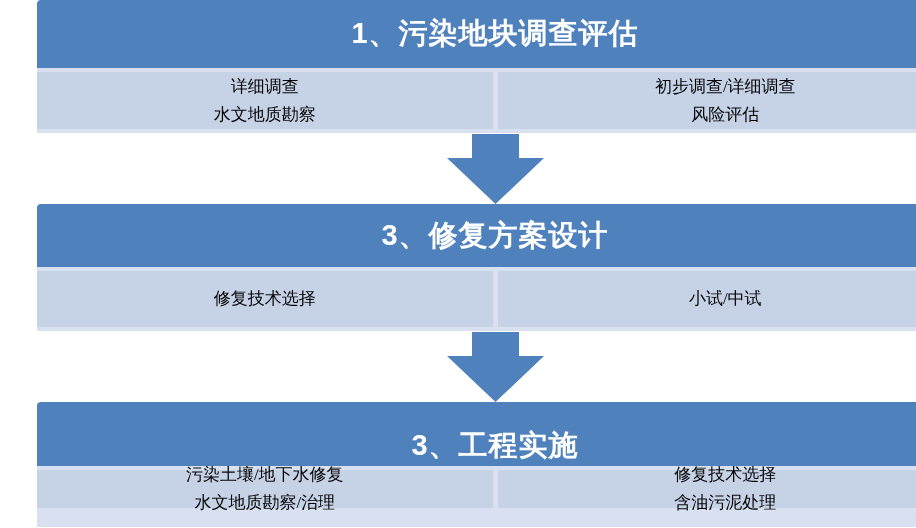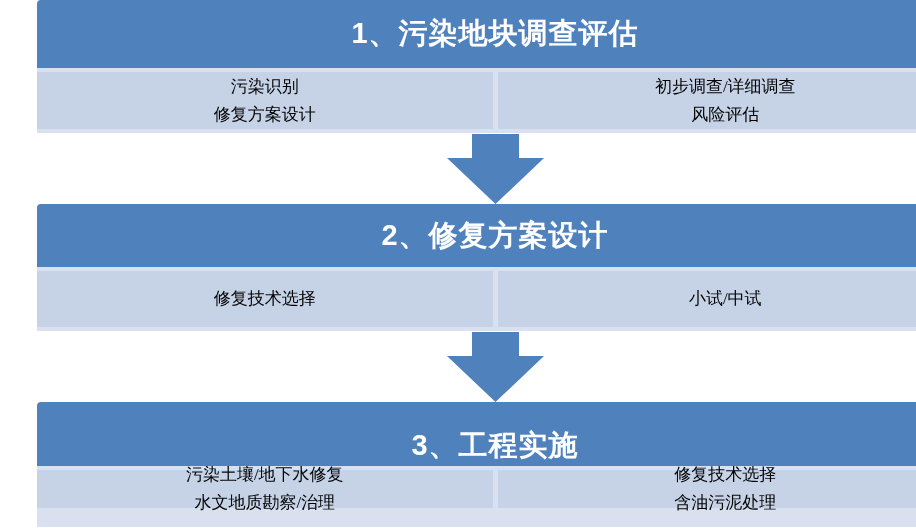--- a/index.html
+++ b/index.html
@@ -75,38 +75,38 @@
 </head>
 <body>
 
 <div id="canvas">
 
   <div class="stage-header h1">
     <span>1、污染地块调查评估</span>
   </div>
   <div class="stage-panel p1">
     <div class="panel-cell">
-      <div class="panel-item">污染识别</div>
-      <div class="panel-item">修复方案设计</div>
+      <div class="panel-item">详细调查</div>
+      <div class="panel-item">水文地质勘察</div>
     </div>
     <div class="cell-divider"></div>
     <div class="panel-cell">
       <div class="panel-item">初步调查/详细调查</div>
       <div class="panel-item">风险评估</div>
     </div>
   </div>
 
   <div class="arrow-gap g1">
     <svg width="97" height="70" viewBox="0 0 97 70">
       <polygon points="25,0 72,0 72,24 97,24 48.5,70 0,24 25,24" fill="currentColor"></polygon>
     </svg>
   </div>
 
   <div class="stage-header h2">
-    <span>2、修复方案设计</span>
+    <span>3、修复方案设计</span>
   </div>
   <div class="stage-panel p2">
     <div class="panel-cell">
       <div class="panel-item">修复技术选择</div>
     </div>
     <div class="cell-divider"></div>
     <div class="panel-cell">
       <div class="panel-item">小试/中试</div>
     </div>
   </div>

